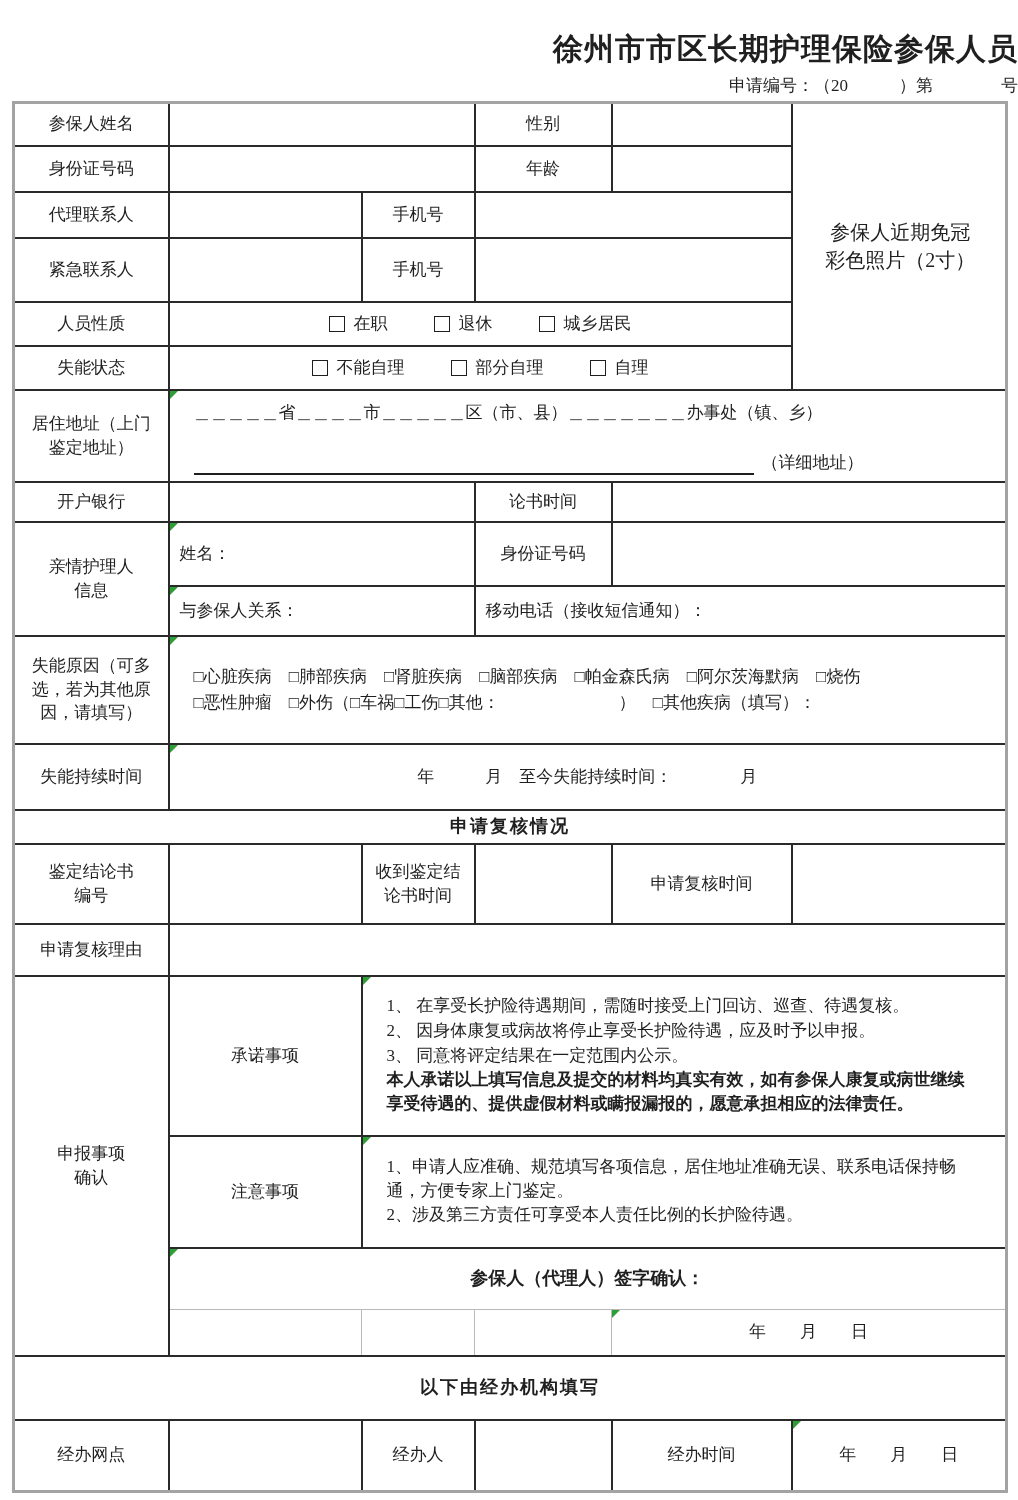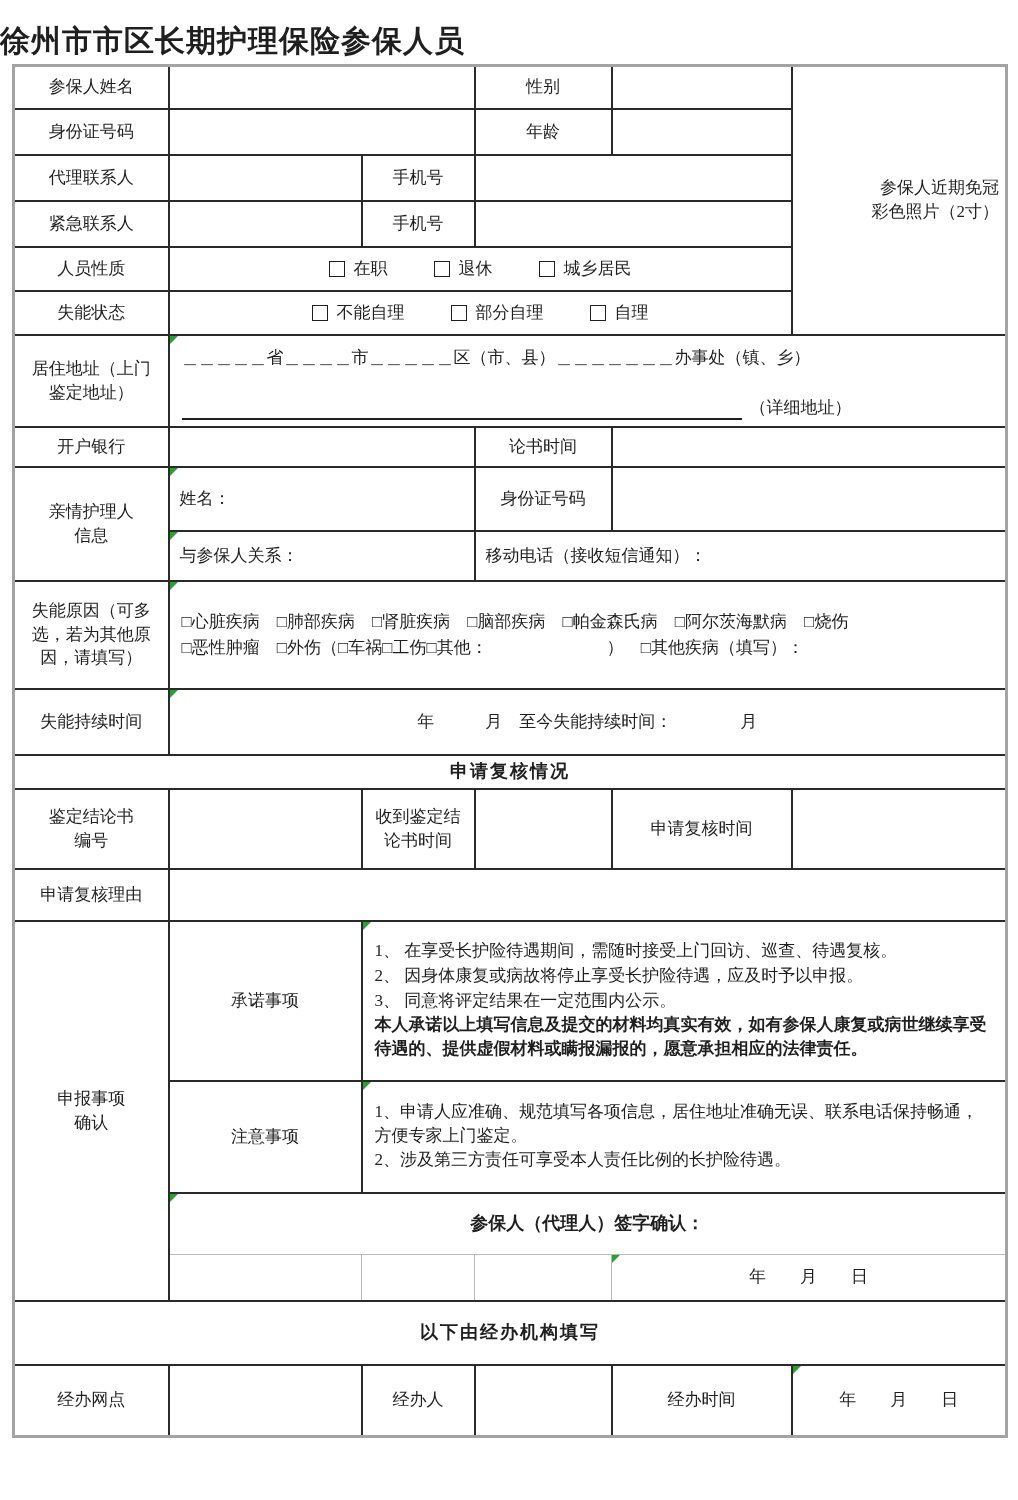--- a/index.html
+++ b/index.html
@@ -1,42 +1,42 @@
 <!DOCTYPE html>
 <html><head>
 <meta charset="utf-8">
 <style>
   html,body{margin:0;padding:0;background:#ffffff;}
   .page{
     width:1018px;height:1500px;background:#ffffff;overflow:hidden;
     font-family:"Liberation Serif","DejaVu Serif",serif;color:#1f1f1f;
     box-sizing:border-box;
   }
-  .titleblock{text-align:left;padding-top:22px;}
+  .titleblock{text-align:right;padding-top:30px;}
   .title1{font-size:30px;font-weight:bold;letter-spacing:1px;line-height:1.25;}
   .title2{font-size:28px;font-weight:bold;letter-spacing:1px;line-height:1.25;margin-top:2px;}
   .appno{font-size:17px;margin-top:6px;}
   table.form{
     border-collapse:collapse;table-layout:fixed;
     width:993px;margin:4px 0 0 12px;
     border:3px solid #a3a3a3;
   }
   td{
     border:2px solid #2a2a2a;position:relative;
     font-size:17px;line-height:1.4;padding:2px 6px;
     vertical-align:middle;box-sizing:border-box;
     overflow:hidden;
   }
   td.lbl{text-align:center;}
   td.prewrap{white-space:pre-line;}
   td.blank{background:#fff;}
   td.left{text-align:left;padding-left:10px;}
-  td.content{padding:6px 12px;}
+  td.content{padding:6px 24px;}
   .sechead{font-weight:bold;text-align:center;font-size:18px;letter-spacing:2px;}
-  .photo{text-align:right;white-space:pre-line;font-size:17px;padding-left:9px;}
+  .photo{text-align:center;white-space:pre-line;font-size:20px;padding-left:9px;}
   .optrow{display:flex;justify-content:center;align-items:center;gap:46px;}
   .opt{display:inline-flex;align-items:center;gap:9px;font-family:Liberation Serif, serif;}
   .cb{display:inline-block;width:14px;height:14px;border:1.6px solid #1f1f1f;background:#fff;flex:0 0 auto;}
   .addr1{font-size:17px;padding-top:4px;}
   .addr2{display:flex;align-items:flex-end;margin-top:26px;}
   .addrline{flex:1 1 auto;border-bottom:2.5px solid #1f1f1f;height:1px;margin-right:8px;max-width:560px;}
   .addrnote{font-size:17px;white-space:nowrap;}
   .causes div{margin:2px 0;}
   .center{text-align:center;}
   .promise p{margin:0 0 1px 0;}
@@ -51,20 +51,21 @@
     border-top:8px solid #2e9e36;border-right:8px solid transparent;
   }
 </style>
 </head>
 <body>
 
 <div class="page">
 
   <div class="titleblock">
     <div class="title1">徐州市市区长期护理保险参保人员</div>
+    <div class="appno">申请编号：（20　　　）第　　　　号</div>
   </div>
 
   <table class="form">
     <colgroup>
       <col style="width:155px">
         <col style="width:193px">
         <col style="width:113px">
       <col style="width:137px">
         <col style="width:180px">
         <col style="width:215px">
@@ -87,21 +88,21 @@
       <td class="blank"></td>
     </tr>
 
     <tr style="height:46px">
       <td class="lbl">代理联系人</td>
       <td class="blank"></td>
       <td class="lbl">手机号</td>
       <td class="blank" colspan="2"></td>
     </tr>
 
-    <tr style="height:46px">
+    <tr style="height:64px">
       <td class="lbl">紧急联系人</td>
       <td class="blank"></td>
       <td class="lbl">手机号</td>
       <td class="blank" colspan="2"></td>
     </tr>
 
     <tr style="height:44px">
       <td class="lbl">人员性质</td>
       <td colspan="4">
         <div class="optrow">

